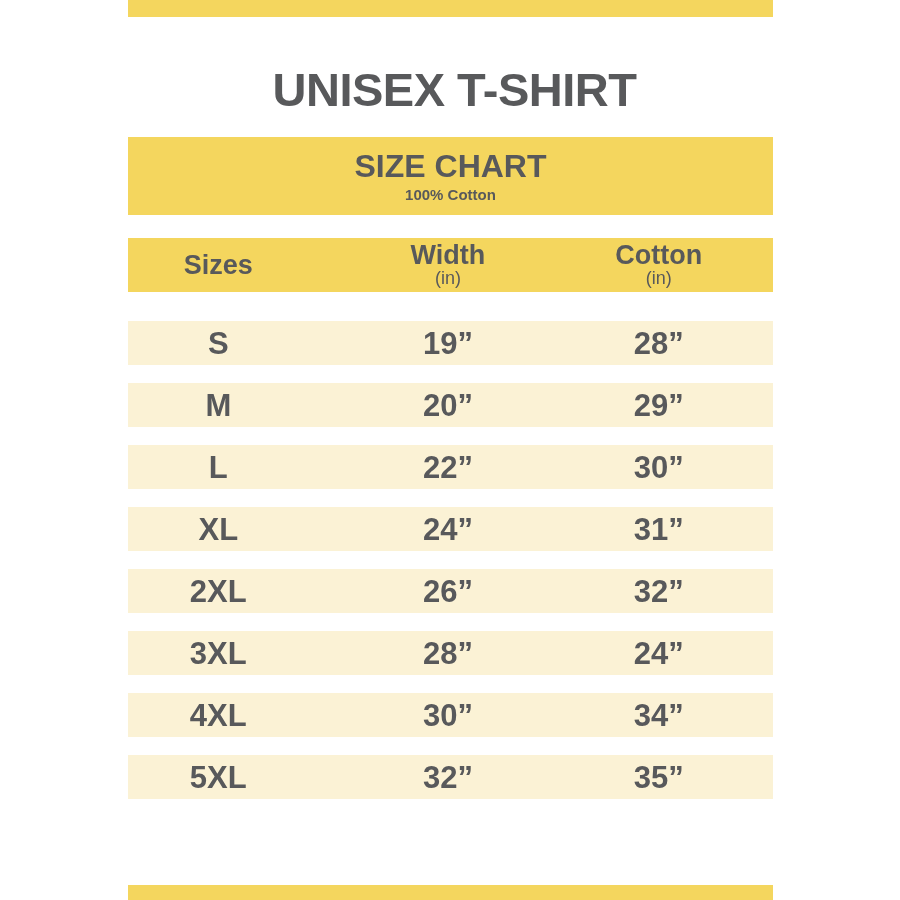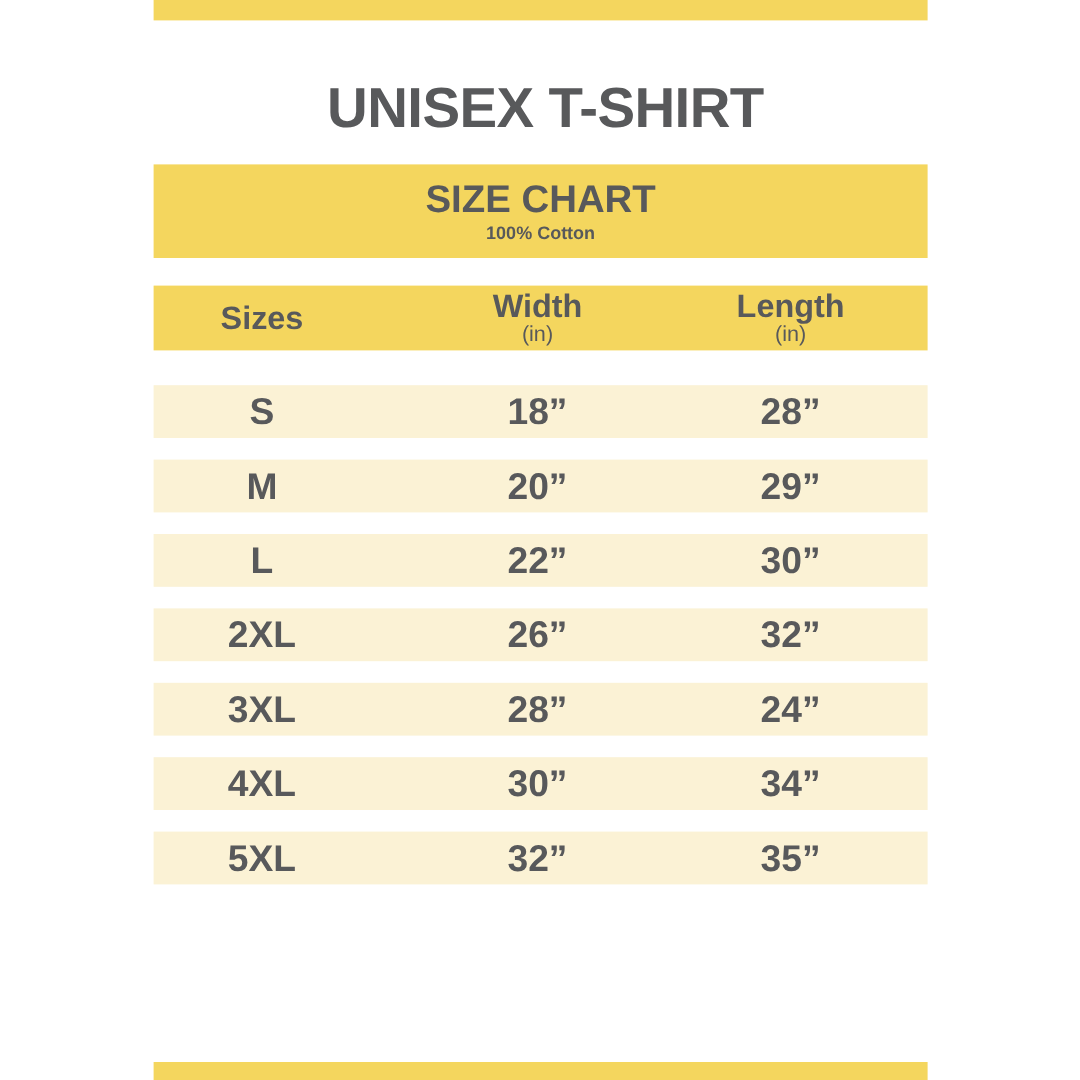--- a/index.html
+++ b/index.html
@@ -117,44 +117,49 @@
 
   <div class="table-header">
     <div class="hcell c1">
       <span class="hlabel">Sizes</span>
     </div>
     <div class="hcell c2">
       <span class="hlabel">Width</span>
       <span class="hsub">(in)</span>
     </div>
     <div class="hcell c3">
-      <span class="hlabel">Length</span>
+      <span class="hlabel">Cotton</span>
       <span class="hsub">(in)</span>
     </div>
   </div>
 
   <div class="table-body">
   <div class="row">
     <span class="cell c1">S</span>
-    <span class="cell c2">18”</span>
+    <span class="cell c2">19”</span>
     <span class="cell c3">28”</span>
   </div>
 
   <div class="row">
     <span class="cell c1">M</span>
     <span class="cell c2">20”</span>
     <span class="cell c3">29”</span>
   </div>
 
   <div class="row">
     <span class="cell c1">L</span>
     <span class="cell c2">22”</span>
     <span class="cell c3">30”</span>
   </div>
 
+  <div class="row">
+    <span class="cell c1">XL</span>
+    <span class="cell c2">24”</span>
+    <span class="cell c3">31”</span>
+  </div>
 
   <div class="row">
     <span class="cell c1">2XL</span>
     <span class="cell c2">26”</span>
     <span class="cell c3">32”</span>
   </div>
 
   <div class="row">
     <span class="cell c1">3XL</span>
     <span class="cell c2">28”</span>

